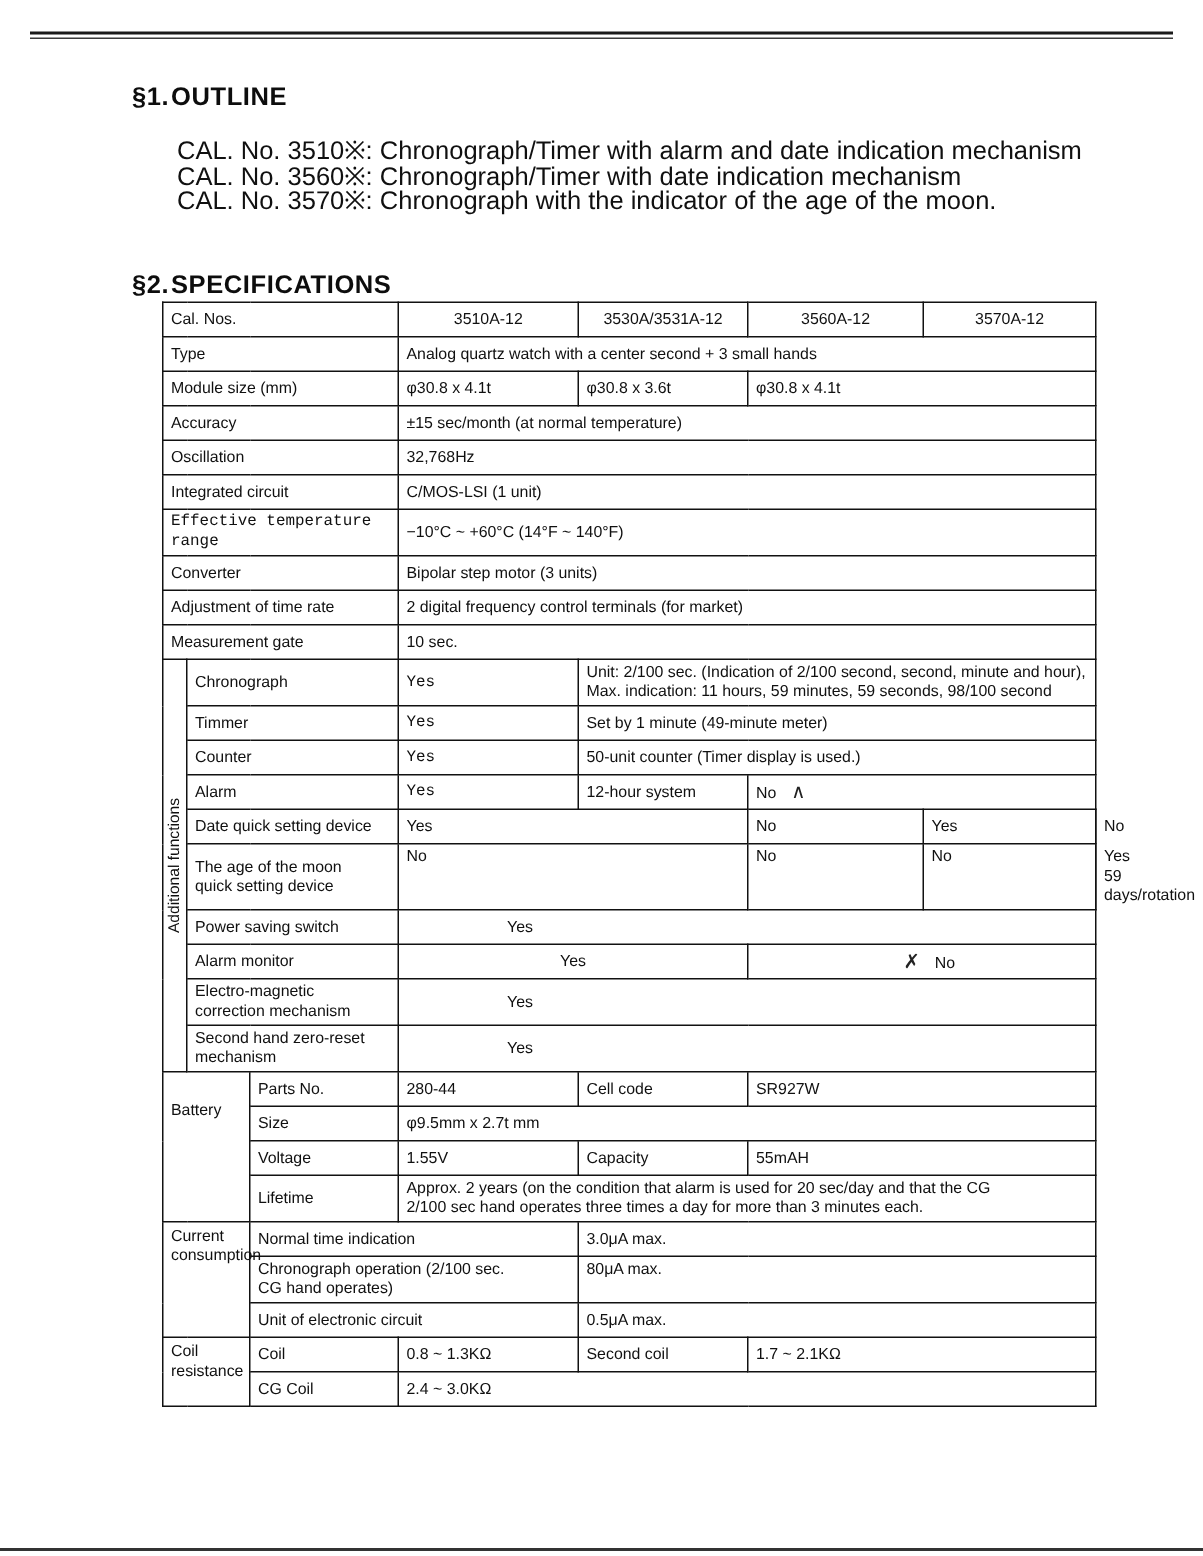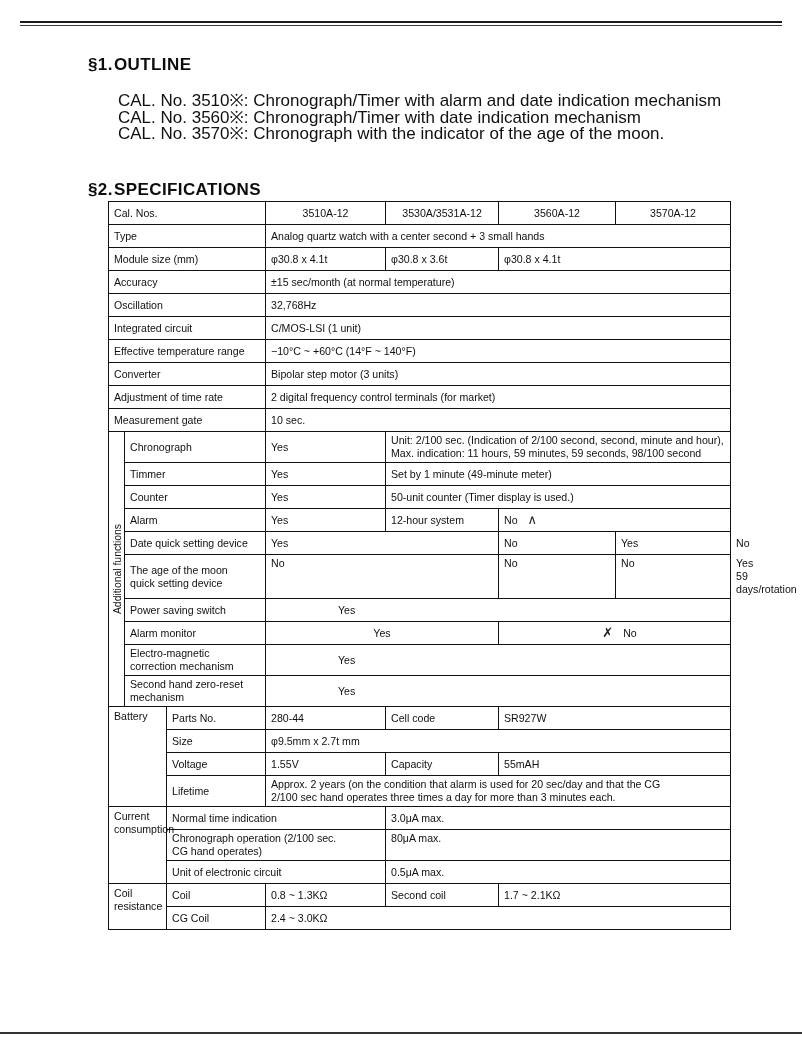--- a/index.html
+++ b/index.html
@@ -81,21 +81,21 @@
   }
   .spec-table td {
     border: 1px solid #111111;
     padding: 2px 5px;
     vertical-align: middle;
     line-height: 13px;
     background: #fff;
     height: 18px;
   }
   .ctr { text-align: center; }
-  .tight { padding-left: 3px; padding-right: 3px; }
+  .tight { padding-left: 3px; padding-right: 3px; font-family: Liberation Mono, monospace; }
 
   .rot-cell {
     width: 16px;
     padding: 0;
     position: relative;
   }
   .rot-text {
     position: absolute;
     left: 50%;
     top: 50%;
@@ -279,21 +279,21 @@
 
       <tr>
         <td colspan="2" class="two-line">
           <div>Second hand zero-reset</div>
           <div>mechanism</div>
         </td>
         <td colspan="4" style="padding-left:72px">Yes</td>
       </tr>
 
       <tr>
-        <td colspan="2" rowspan="4" style="vertical-align:top;padding-top:3px">Battery</td>
+        <td colspan="2" rowspan="4" style="vertical-align:top;padding-top:19px">Battery</td>
         <td>Parts No.</td>
         <td>280-44</td>
         <td>Cell code</td>
         <td colspan="2">SR927W</td>
       </tr>
 
       <tr>
         <td>Size</td>
         <td colspan="4">φ9.5mm x 2.7t mm</td>
       </tr>

